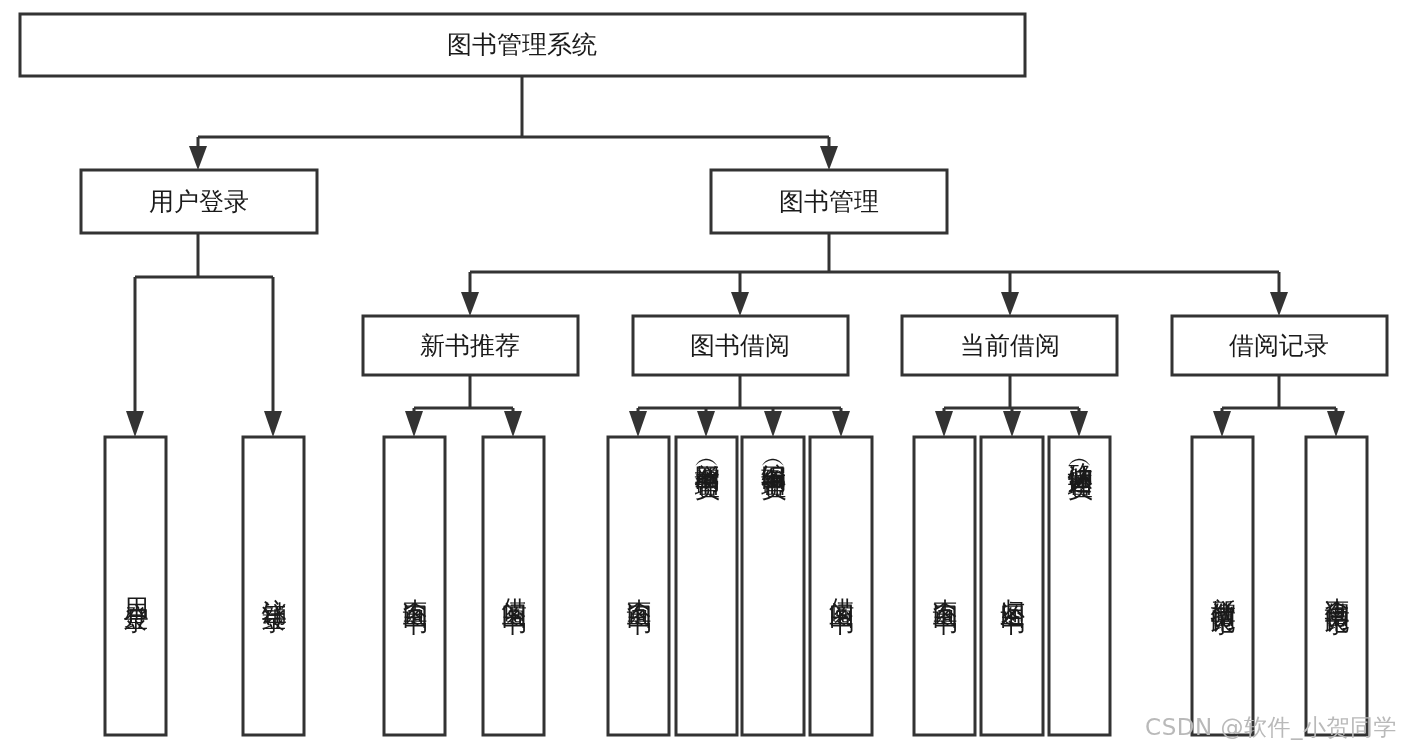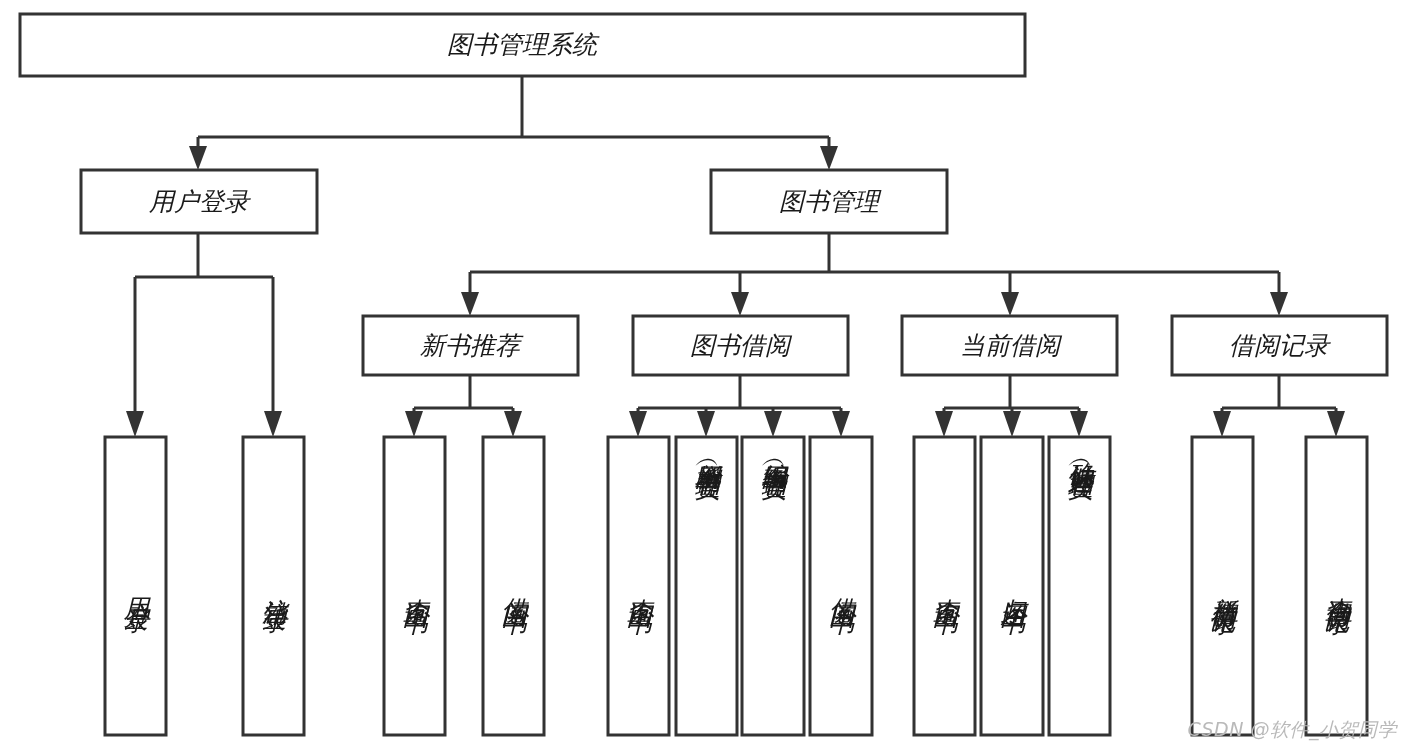--- a/index.html
+++ b/index.html
@@ -13,21 +13,20 @@
     overflow: hidden;
     font-family: "DejaVu Sans", "Liberation Sans", sans-serif;
     position: relative;
   }
   #diagram-root {
     position: absolute;
     left: 0;
     top: 0;
     width: 1405px;
     height: 747px;
-    font-style: italic;
   }
   svg.chart-svg {
     display: block;
     width: 1405px;
     height: 747px;
   }
   .node-box {
     fill: #ffffff;
     stroke: #333333;
     stroke-width: 3;
@@ -55,21 +54,21 @@
     fill: #1a1a1a;
     writing-mode: vertical-rl;
     text-orientation: upright;
     letter-spacing: 4px;
   }
   .watermark-text {
     position: absolute;
     right: 8px;
     bottom: 4px;
     font-family: "DejaVu Sans", "Liberation Sans", sans-serif;
-    font-size: 19px;
+    font-size: 23px;
     color: #b9b9b9;
     white-space: nowrap;
     letter-spacing: 0.5px;
     pointer-events: none;
   }
 </style>
 </head>
 <body>
 
 <div id="diagram-root">

